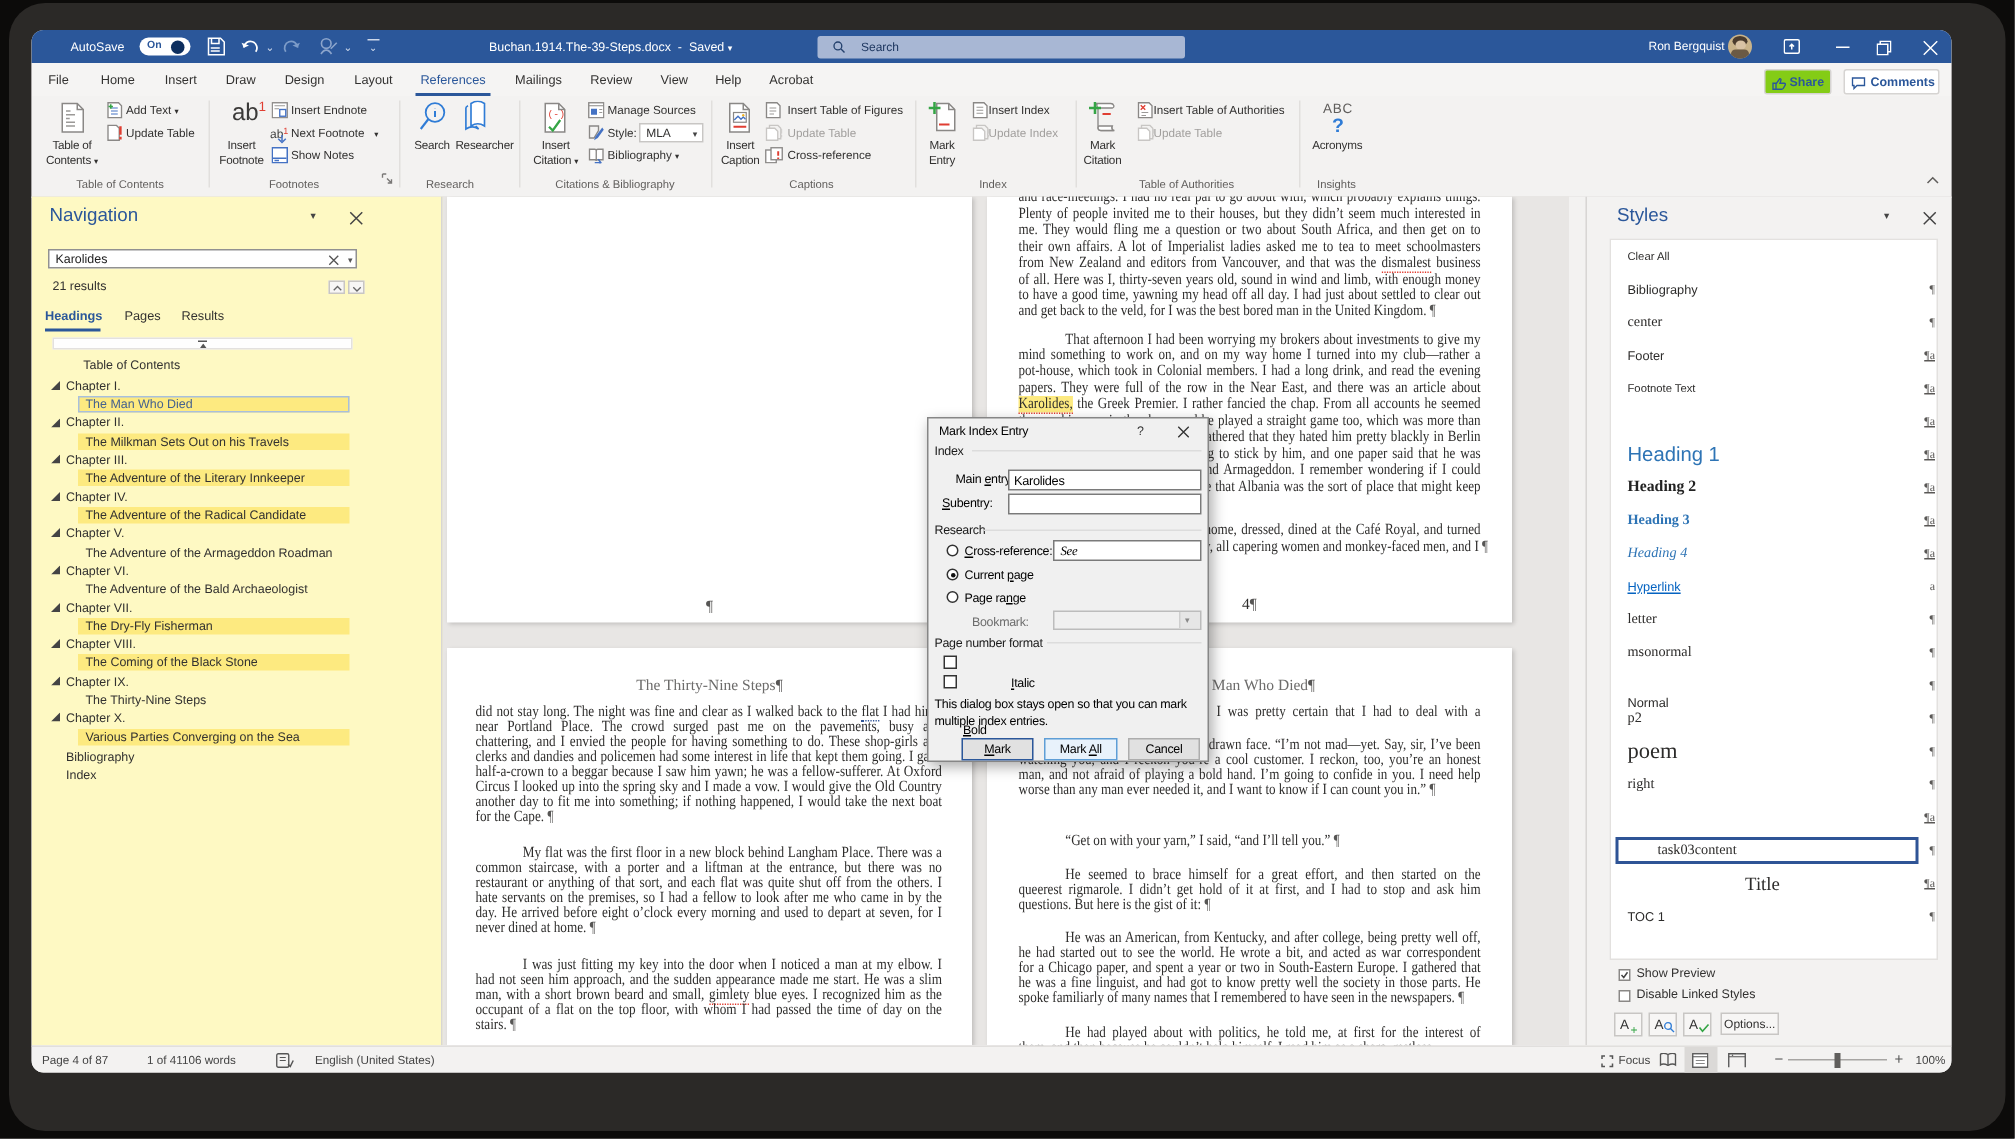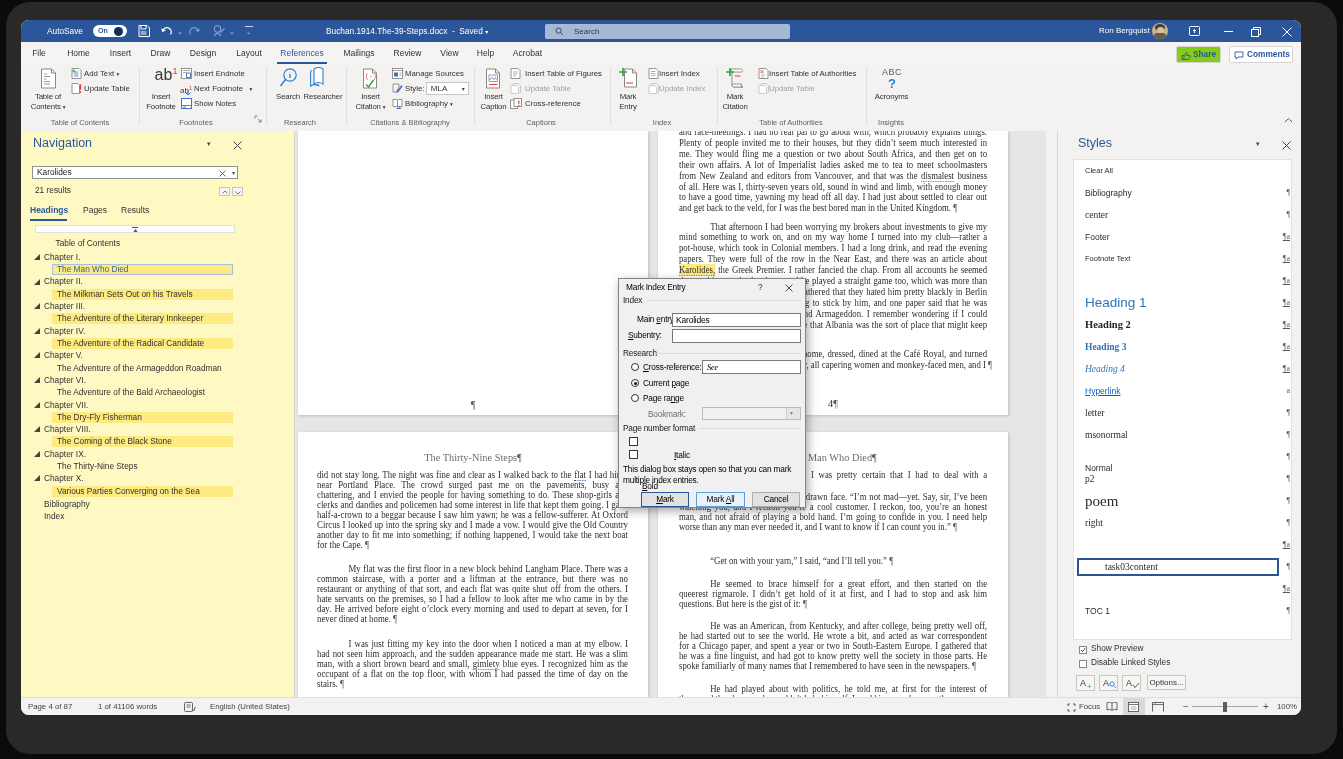--- a/index.html
+++ b/index.html
@@ -527,20 +527,21 @@
       <div class="stitem" style="left:27px;top:337px;font-family:'Liberation Serif';font-size:9.5px;">p2</div>
       <div class="stmark" style="top:337px;">¶</div>
       <div class="stitem" style="left:27px;top:359px;font-family:Liberation Serif, serif;font-size:15px;">poem</div>
       <div class="stmark" style="top:359px;">¶</div>
       <div class="stitem" style="left:27px;top:381px;font-family:'Liberation Serif';font-size:9.5px;">right</div>
       <div class="stmark" style="top:381px;">¶</div>
       <div class="stmark" style="top:403px;"><u>¶a</u></div>
       <div class="abs" style="left:19px;top:427px;width:202px;height:18px;border:2px solid #2f5496;box-sizing:border-box;background:#fff;"></div>
       <div class="stitem" style="left:47px;top:425px;font-family:'Liberation Serif';font-size:9.5px;">task03content</div>
       <div class="stmark" style="top:425px;">¶</div>
+      <div class="stitem" style="left:15px;top:447px;width:204px;text-align:center;font-family:'Liberation Serif';font-size:12.5px;">Title</div>
       <div class="stmark" style="top:447px;"><u>¶a</u></div>
       <div class="stitem" style="left:27px;top:469px;font-size:8.5px;">TOC 1</div>
       <div class="stmark" style="top:469px;">¶</div>
       <div class="abs" style="left:21px;top:515px;width:8px;height:8px;border:1px solid #8a8886;background:#fff;box-sizing:border-box;">
           <svg width="6" height="6" viewBox="0 0 6 6" style="position:absolute;left:0px;top:0px">
             <path d="M1 3l1.5 1.7L5 1.2" fill="none" stroke="#444" stroke-width="1"></path>
           </svg>
         </div>
       <div class="abs" style="left:33px;top:512px;font-size:8.3px;">Show Preview</div>
       <div class="abs" style="left:21px;top:529px;width:8px;height:8px;border:1px solid #8a8886;background:#fff;box-sizing:border-box;"></div>

